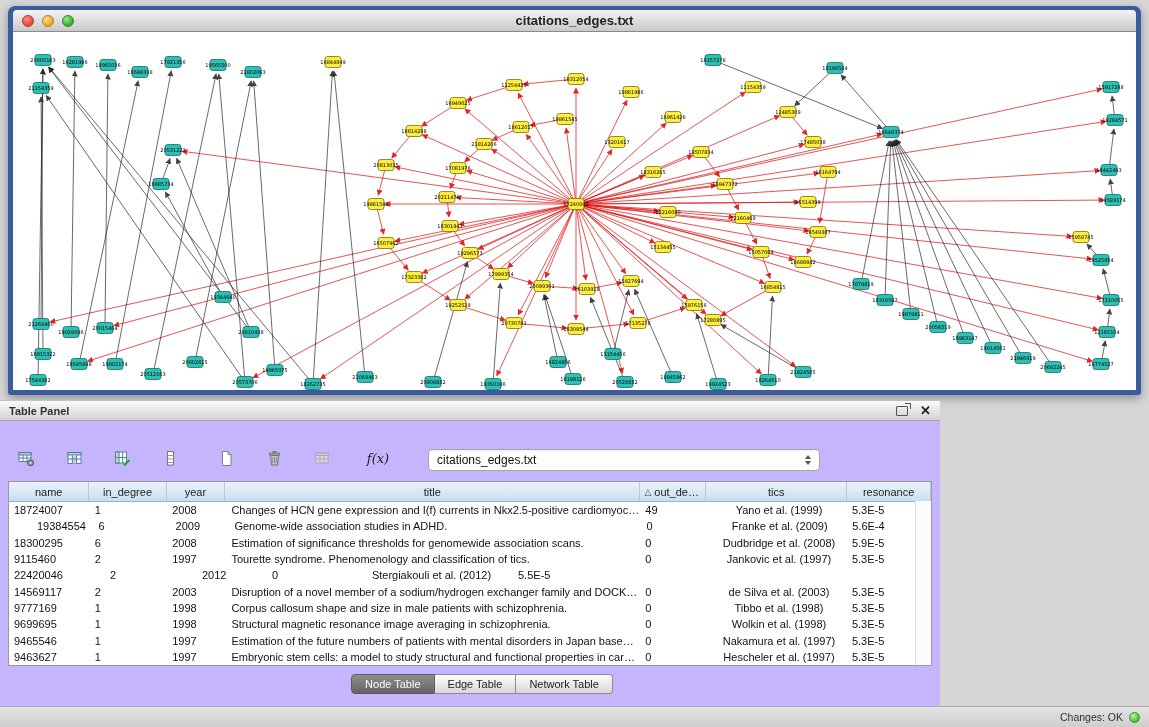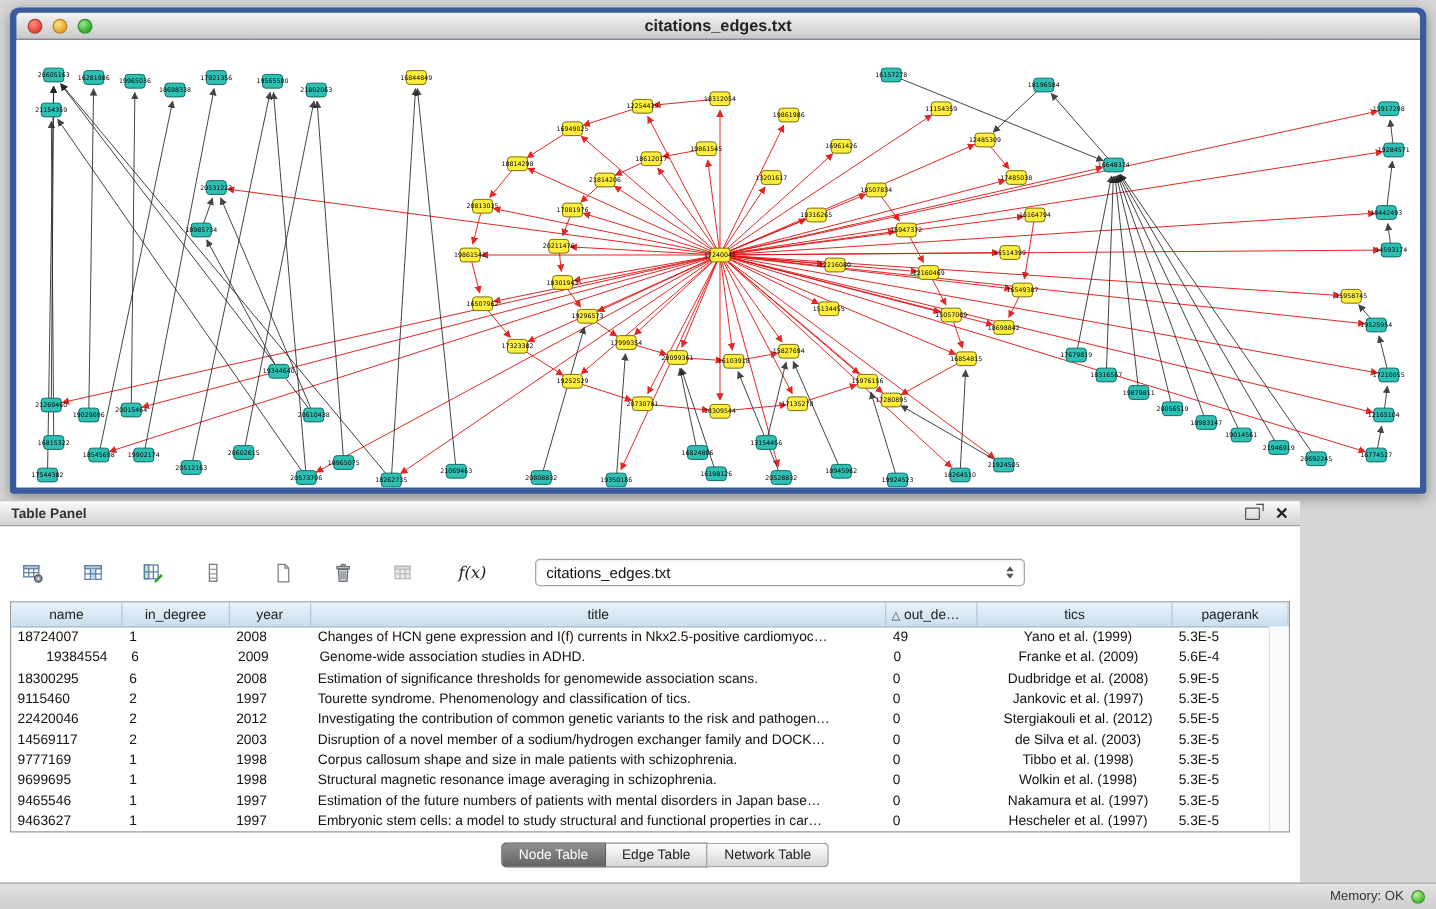--- a/index.html
+++ b/index.html
@@ -26,54 +26,54 @@
   .light.red{background:radial-gradient(circle at 35% 30%,#ff8a80,#e2463d 70%);border:1px solid #b13a31;}
   .light.yellow{background:radial-gradient(circle at 35% 30%,#ffe08a,#e8a426 70%);border:1px solid #b4821f;}
   .light.green{background:radial-gradient(circle at 35% 30%,#9be98c,#2fae2f 70%);border:1px solid #2a8c2a;}
   .title{font-size:13px;font-weight:bold;color:#222;}
   .canvas{height:calc(100% - 22px);background:#ffffff;overflow:hidden;}
   .canvas svg{display:block;width:100%;height:100%;}
   line.graph-edge{stroke-width:.8;}
   text.node-label{font:5px "DejaVu Sans",sans-serif;fill:#000;}
 
   
-  .table-panel{position:absolute;left:0;top:400px;width:1040px;height:306px;background:#ffffff;}
+  .table-panel{position:absolute;left:0;top:400px;width:940px;height:306px;background:#c4b5fd;}
   .panel-header{
     height:21px;background:linear-gradient(#fbfbfb,#d2d2d2);
     border-top:1px solid #c2c2c2;border-bottom:1px solid #a5a5a5;
     display:flex;align-items:center;padding:0 9px;box-sizing:border-box;
   }
   .panel-title{font-size:11px;font-weight:bold;color:#333;}
   .panel-header-icons{margin-left:auto;display:flex;gap:12px;align-items:center;}
   .float-icon{width:10px;height:8px;border:1px solid #555;border-radius:1px;position:relative;display:inline-block;}
   .float-icon::after{content:"";position:absolute;right:-4px;top:-4px;width:5px;height:5px;border-top:1px solid #555;border-right:1px solid #555;}
   .close-glyph{font-size:13px;font-weight:bold;color:#222;line-height:1;cursor:default;}
 
-  .toolbar{display:flex;align-items:center;gap:20px;padding:24px 12px 8px;}
+  .toolbar{display:flex;align-items:flex-end;gap:20px;padding:24px 12px 8px;}
   .tool-btn{
     width:28px;height:26px;display:flex;align-items:center;justify-content:center;
     background:transparent;border:none;padding:0;border-radius:4px;
   }
   .tool-btn.gap{margin-left:8px;}
   .fx-label{font-family:"DejaVu Serif",serif;font-style:italic;font-size:13px;color:#222;}
   .dropdown{
     margin-left:16px;width:392px;height:22px;background:#fff;
     border:1px solid #a5a5a5;border-radius:4px;display:flex;align-items:center;
     padding:0 8px;box-sizing:border-box;box-shadow:inset 0 1px 2px rgba(0,0,0,.07);
   }
   .dropdown-label{font-size:12px;color:#111;flex:1;}
   .dropdown-arrows{display:flex;flex-direction:column;gap:2px;align-items:center;}
   .arr-up{width:0;height:0;border-left:3.5px solid transparent;border-right:3.5px solid transparent;border-bottom:4.5px solid #555;}
   .arr-down{width:0;height:0;border-left:3.5px solid transparent;border-right:3.5px solid transparent;border-top:4.5px solid #555;}
 
   .table-wrap{
     margin:2px 8px 0;border:1px solid #9a9a9a;background:#fff;
     height:185px;box-sizing:border-box;position:relative;overflow:hidden;
   }
-  .table-header-row{display:flex;height:19px;background:linear-gradient(#e9f3fb,#c9dfef);border-bottom:1px solid #9ab4c8;justify-content:flex-end;}
+  .table-header-row{display:flex;height:19px;background:linear-gradient(#e9f3fb,#c9dfef);border-bottom:1px solid #9ab4c8;}
   .th{
     font-size:11px;color:#222;display:flex;align-items:center;justify-content:center;
     border-right:1px solid #b4c8d9;box-sizing:border-box;gap:3px;overflow:hidden;white-space:nowrap;
   }
   .th.left{justify-content:flex-start;padding-left:4px;}
   .sort{font-size:9px;color:#444;}
   .table-body{position:relative;}
   .tr{display:flex;height:16.3px;align-items:center;}
   .td{font-size:11px;color:#111;padding-left:5px;box-sizing:border-box;white-space:nowrap;overflow:hidden;}
   .v-scroll{position:absolute;right:0;top:19px;bottom:0;width:15px;background:#fbfbfb;border-left:1px solid #e2e2e2;}
@@ -767,21 +767,21 @@
             <span>title</span>
           </div>
           <div class="th left" style="width: 78px;">
             <span class="sort">△</span>
             <span>out_de…</span>
           </div>
           <div class="th" style="width: 168px;">
             <span>tics</span>
           </div>
           <div class="th" style="width: 100px;">
-            <span>pagerank</span>
+            <span>resonance</span>
           </div>
         </div>
       <div class="table-body">
           <div class="tr">
             <div class="td" style="width: 96px;">18724007</div>
             <div class="td" style="width: 92px;">1</div>
             <div class="td" style="width: 70px;">2008</div>
             <div class="td" style="width: 496px;">Changes of HCN gene expression and I(f) currents in Nkx2.5-positive cardiomyoc…</div>
             <div class="td" style="width: 78px;">49</div>
             <div class="td" style="width: 168px; text-align: center;">Yano et al. (1999)</div>
@@ -811,21 +811,20 @@
             <div class="td" style="width: 70px;">1997</div>
             <div class="td" style="width: 496px;">Tourette syndrome. Phenomenology and classification of tics.</div>
             <div class="td" style="width: 78px;">0</div>
             <div class="td" style="width: 168px; text-align: center;">Jankovic et al. (1997)</div>
             <div class="td" style="width: 100px;">5.3E-5</div>
           </div>
           <div class="tr">
             <div class="td" style="width: 96px;">22420046</div>
             <div class="td" style="width: 92px;">2</div>
             <div class="td" style="width: 70px;">2012</div>
-            <div class="td" style="width: 496px;">Investigating the contribution of common genetic variants to the risk and pathogen…</div>
             <div class="td" style="width: 78px;">0</div>
             <div class="td" style="width: 168px; text-align: center;">Stergiakouli et al. (2012)</div>
             <div class="td" style="width: 100px;">5.5E-5</div>
           </div>
           <div class="tr">
             <div class="td" style="width: 96px;">14569117</div>
             <div class="td" style="width: 92px;">2</div>
             <div class="td" style="width: 70px;">2003</div>
             <div class="td" style="width: 496px;">Disruption of a novel member of a sodium/hydrogen exchanger family and DOCK…</div>
             <div class="td" style="width: 78px;">0</div>
@@ -873,17 +872,17 @@
     </div>
 
     <div class="tabs-row">
         <button class="tab selected">Node Table</button>
         <button class="tab">Edge Table</button>
         <button class="tab">Network Table</button>
       </div>
   </div>
 
   <div class="status-bar">
-    <span class="memory-label">Memory: OK</span>
+    <span class="memory-label">Changes: OK</span>
     <span class="dot"></span>
   </div>
 
 </div>
 
 </body></html>

